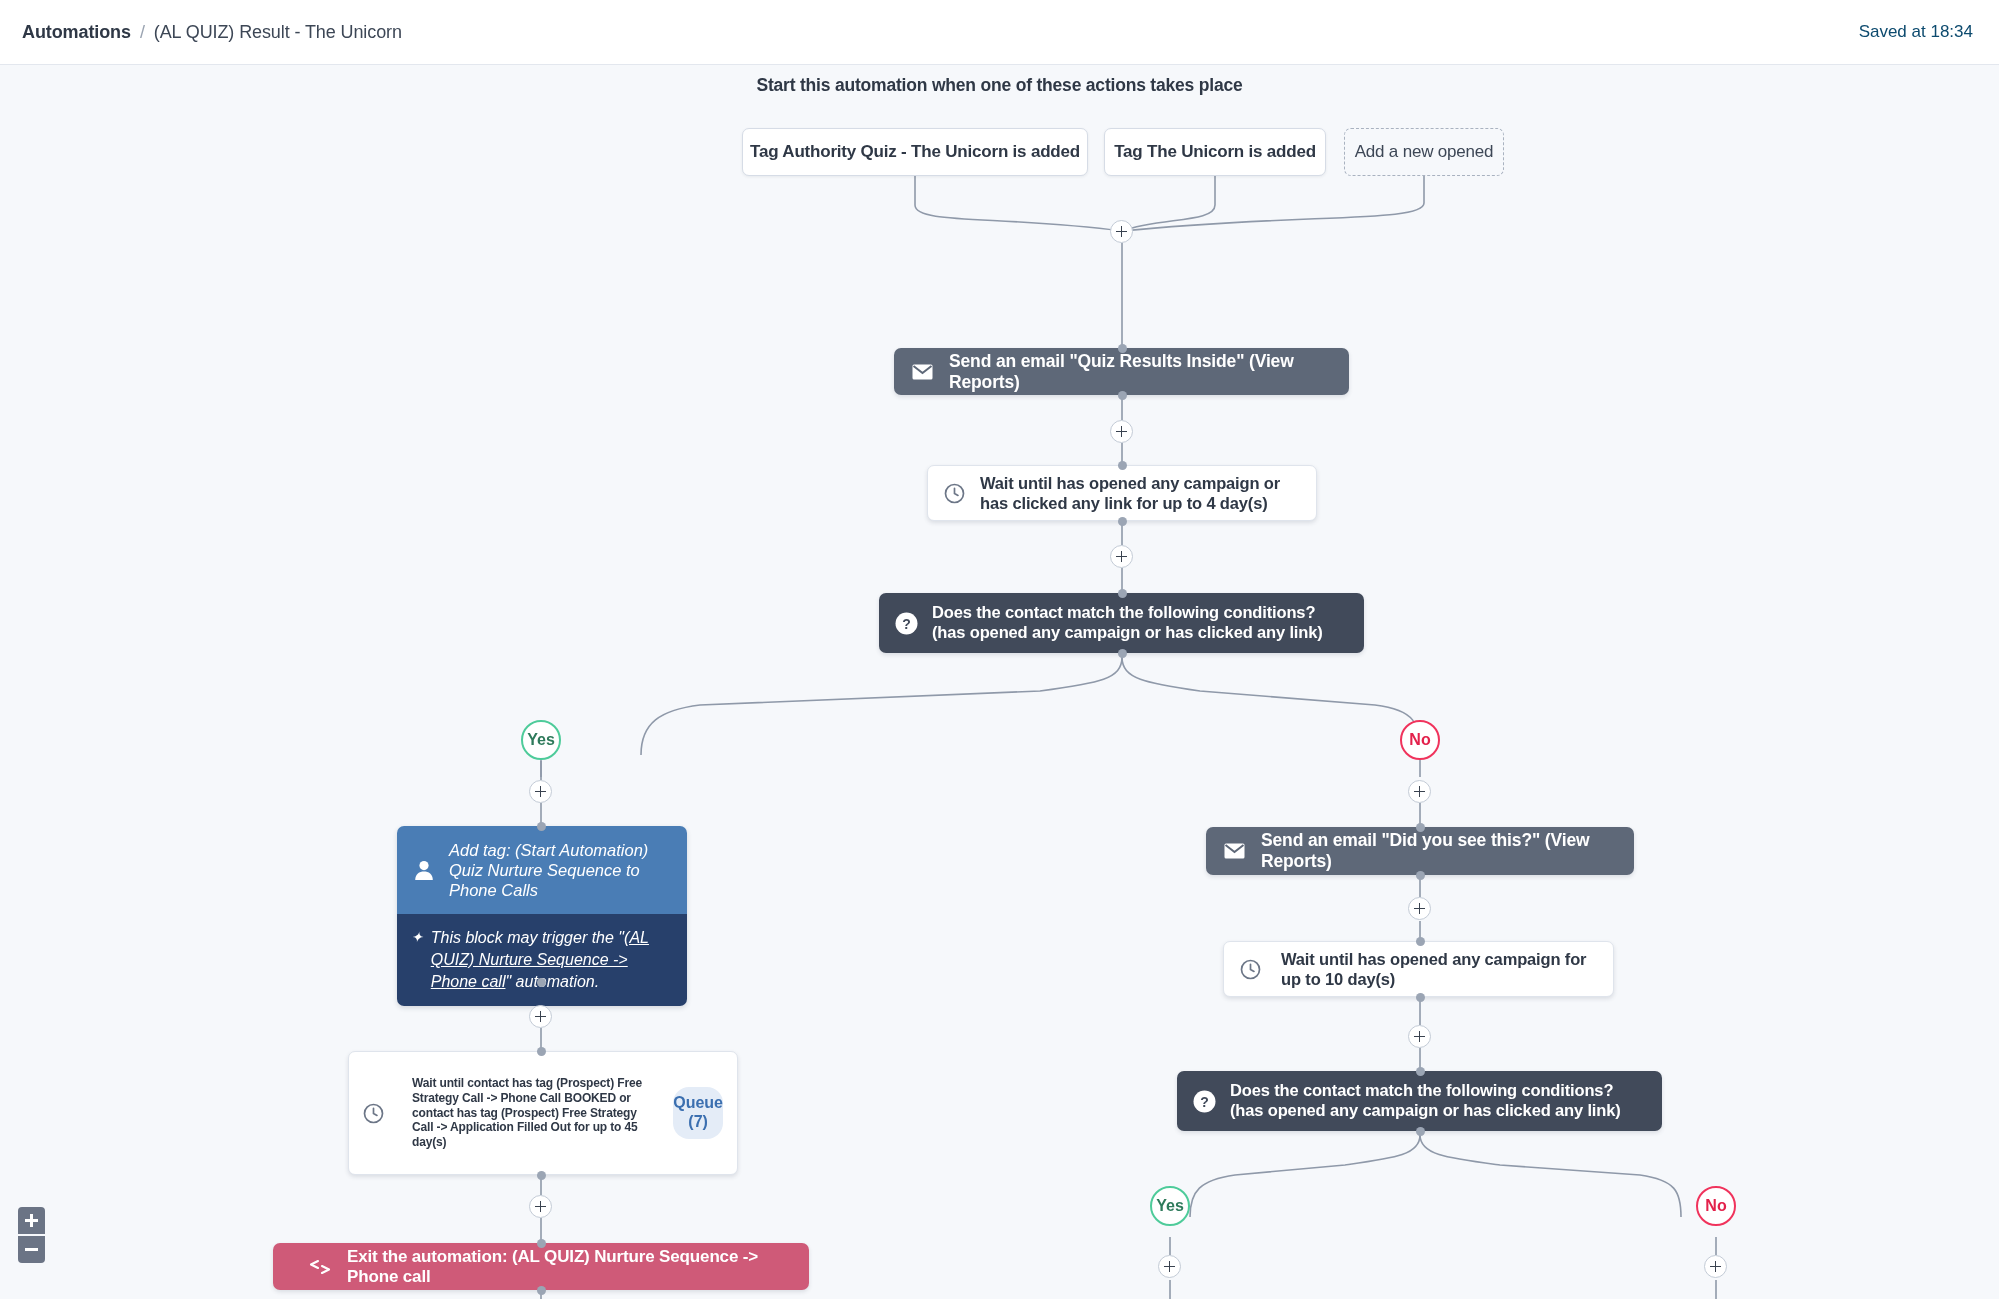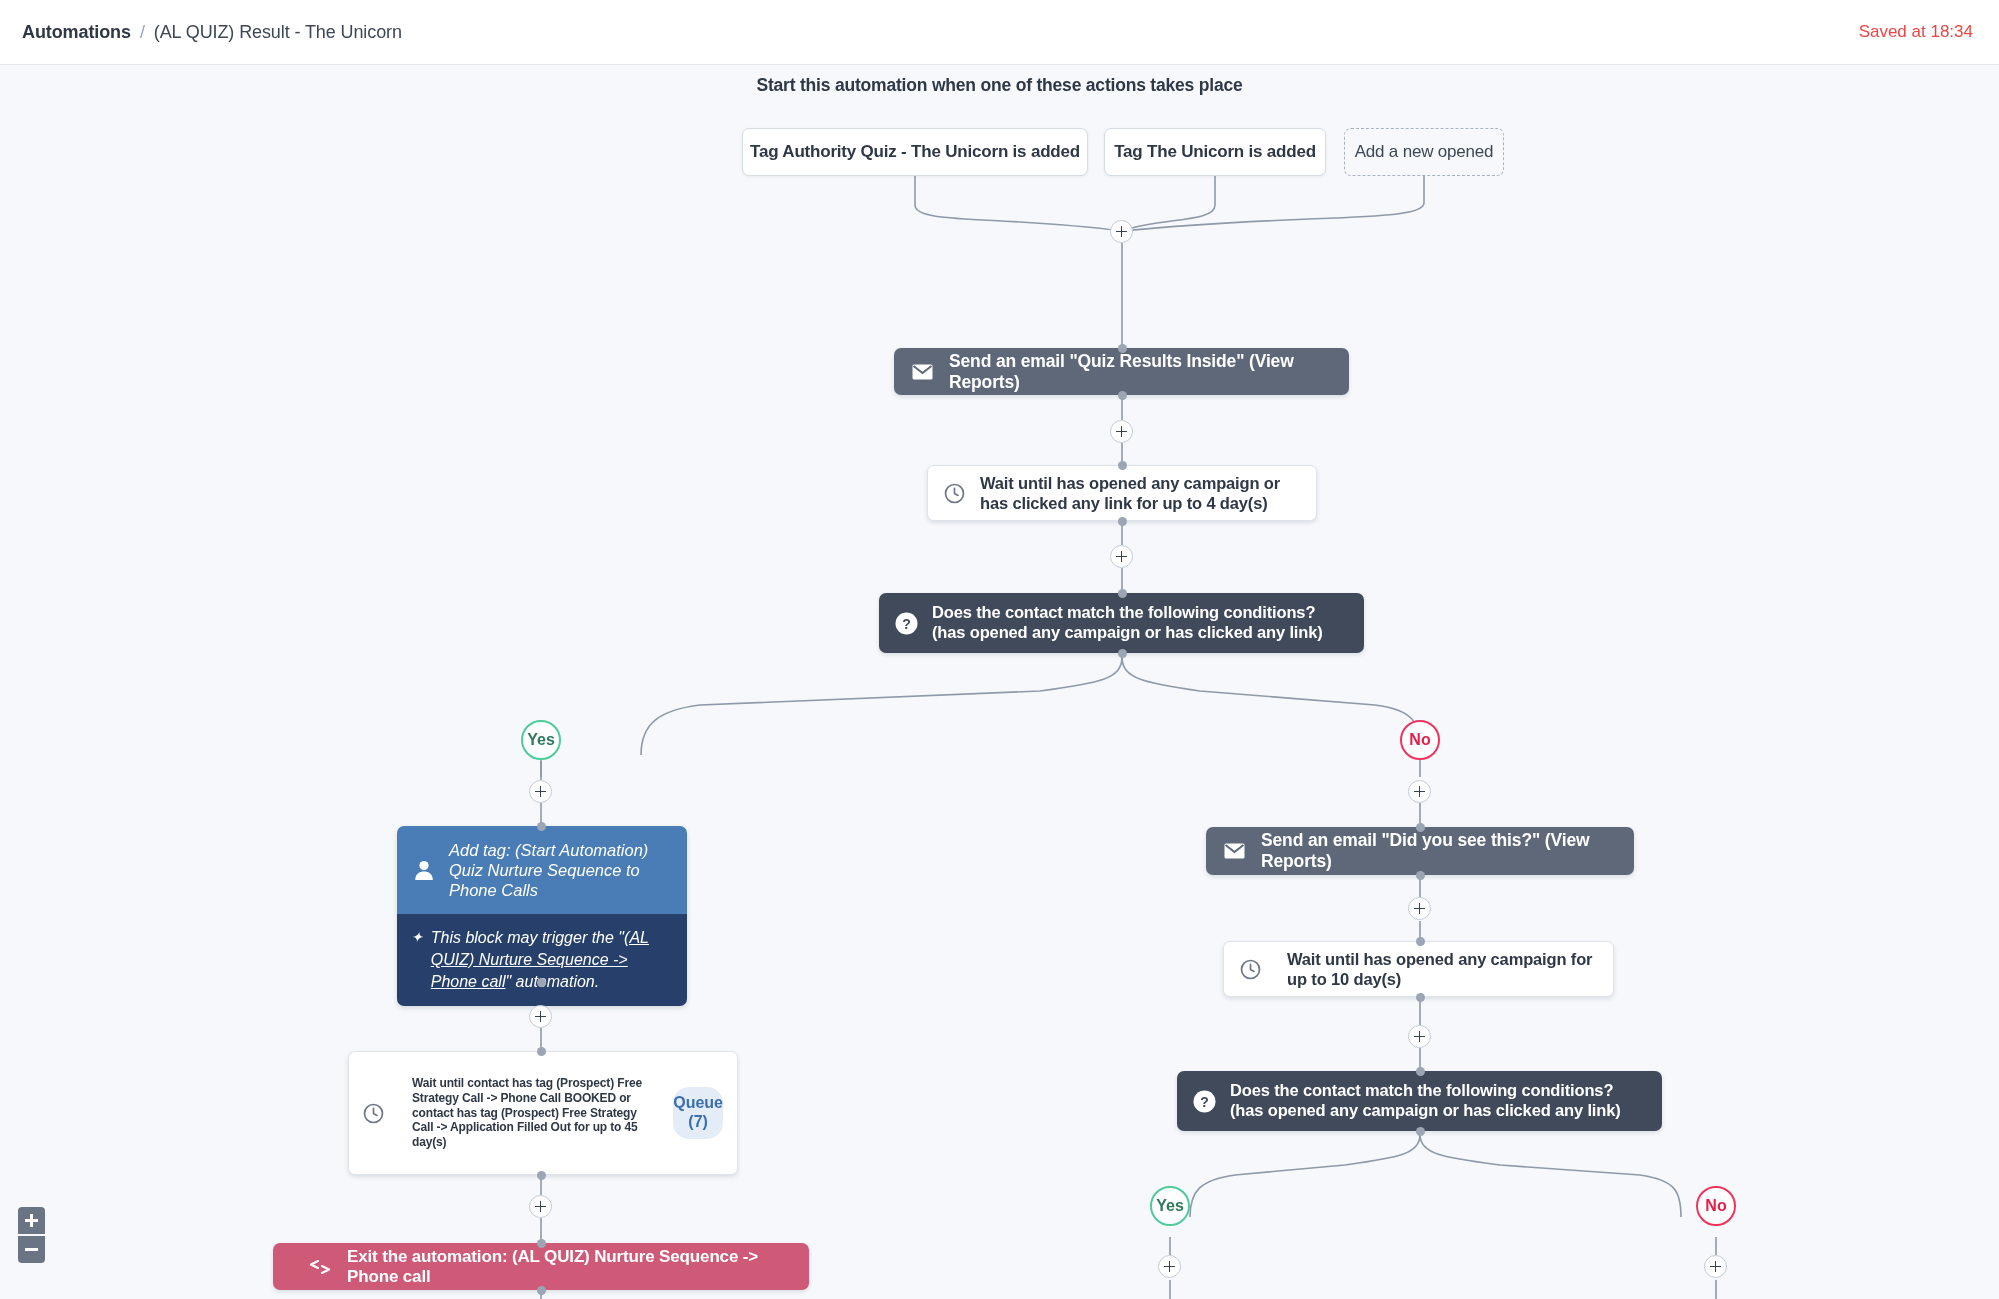--- a/index.html
+++ b/index.html
@@ -31,21 +31,21 @@
     gap: 9px;
     font-size: 18px;
     color: #3d4756;
     letter-spacing: -0.1px;
   }
   #breadcrumb .crumb-root { font-weight: bold; color: #2f3846; }
   #breadcrumb .crumb-sep { color: #9aa3b1; font-weight: normal; }
   #breadcrumb .crumb-current { color: #3d4756; font-weight: normal; }
   #saved-status {
     font-size: 17px;
-    color: #ef4444;
+    color: #0c4a6e;
   }
 
   
   #canvas {
     position: absolute;
     left: 0; top: 65px;
     width: 1999px;
     height: 1234px;
     background: #f6f8fb;
     overflow: hidden;
@@ -443,21 +443,21 @@
     <span class="bx-label" style="font-size:17.5px;">Send an email "Did you see this?" (View Reports)</span>
   </div>
   <div class="dot" style="left:1416px; top:758px;"></div>
   <div class="dot" style="left:1416px; top:806px;"></div>
 
   <div class="plus" style="left:1408px; top:832px;">
     <span class="pl-h"></span>
       <span class="pl-v"></span>
   </div>
 
-  <div class="node box node-white" style="left:1223px; top:876px; width:391px; height:56px; padding:0 16px; gap:26px;">
+  <div class="node box node-white" style="left:1223px; top:876px; width:391px; height:56px; padding:0 16px; gap:20px;">
     <span class="bx-icon">
       <svg class="icon-svg" width="21" height="21" viewBox="0 0 21 21">
           <circle cx="10.5" cy="10.5" r="9" fill="none" stroke="#6c7687" stroke-width="1.7"></circle>
           <path d="M10.5 5.3 L10.5 10.5 L14 12.4" fill="none" stroke="#6c7687" stroke-width="1.7" stroke-linecap="round"></path>
         </svg>
     </span>
     <span class="bx-label" style="font-size:16.5px; line-height:1.22;">Wait until has opened any campaign for up to 10 day(s)</span>
   </div>
   <div class="dot" style="left:1416px; top:872px;"></div>
   <div class="dot" style="left:1416px; top:928px;"></div>

